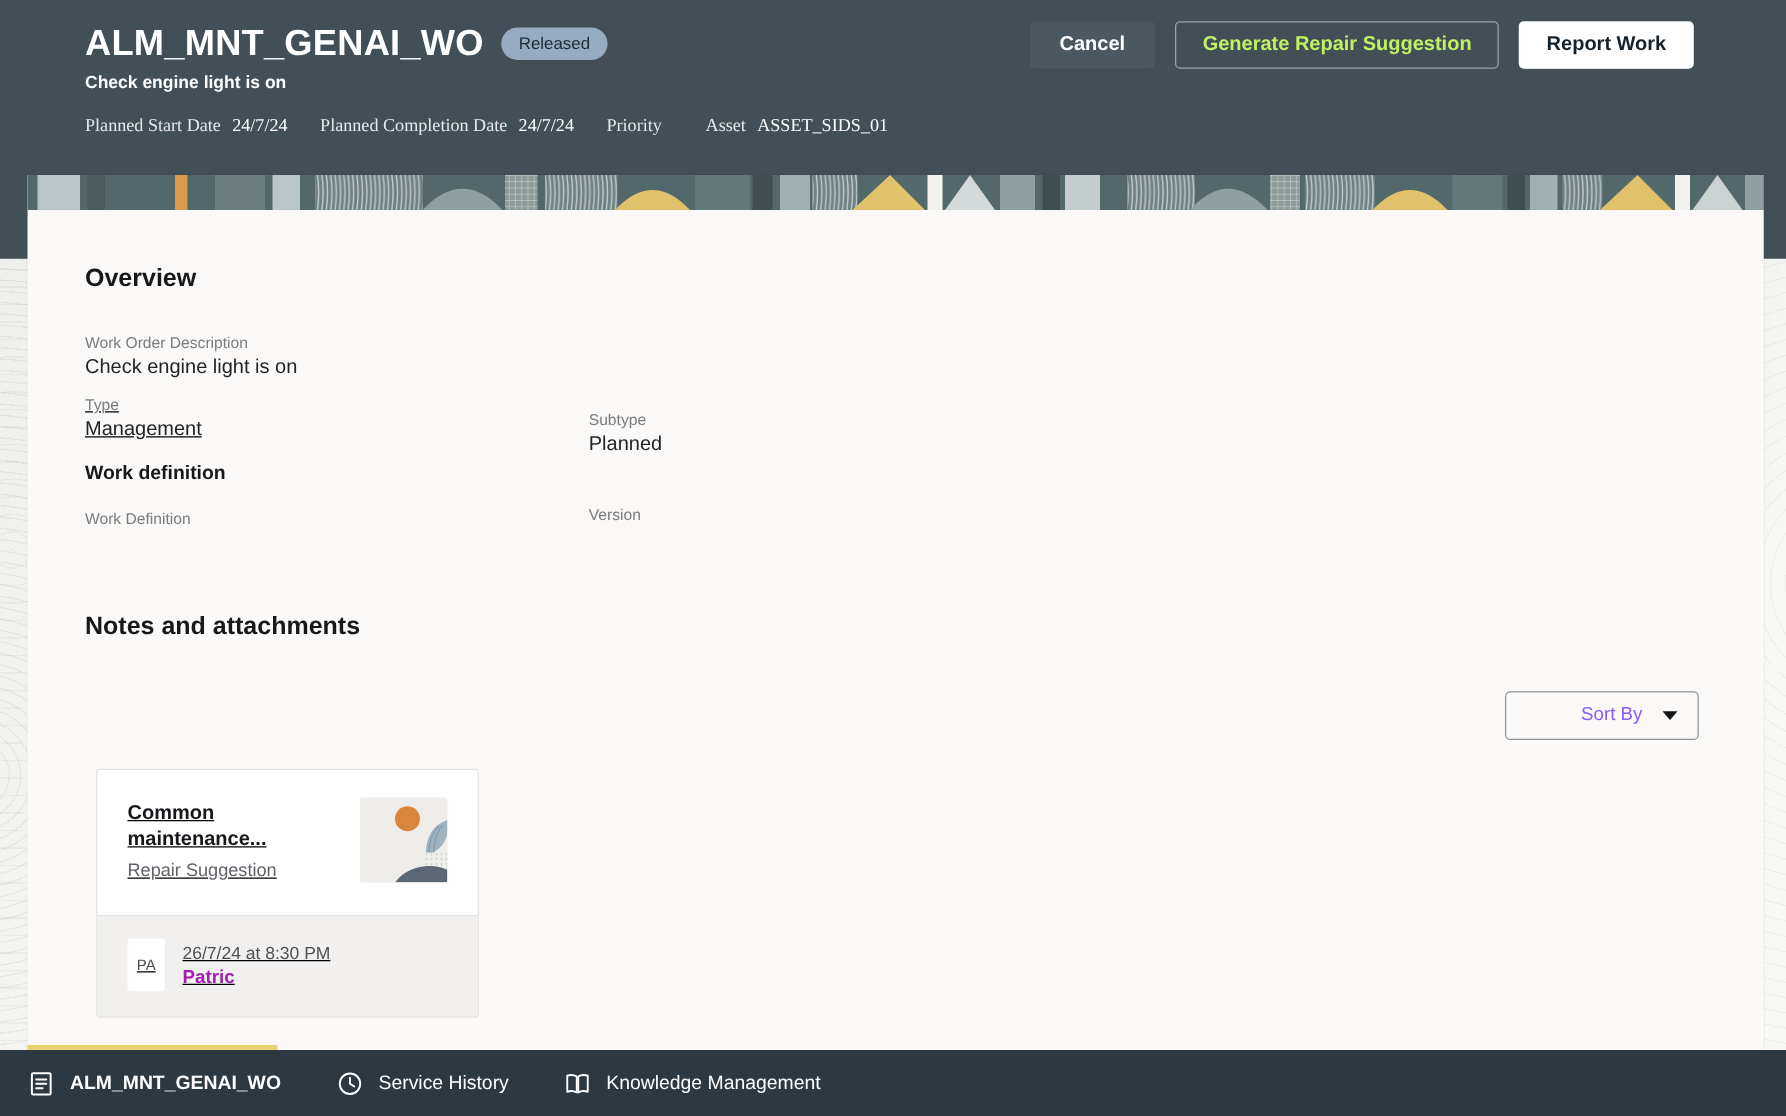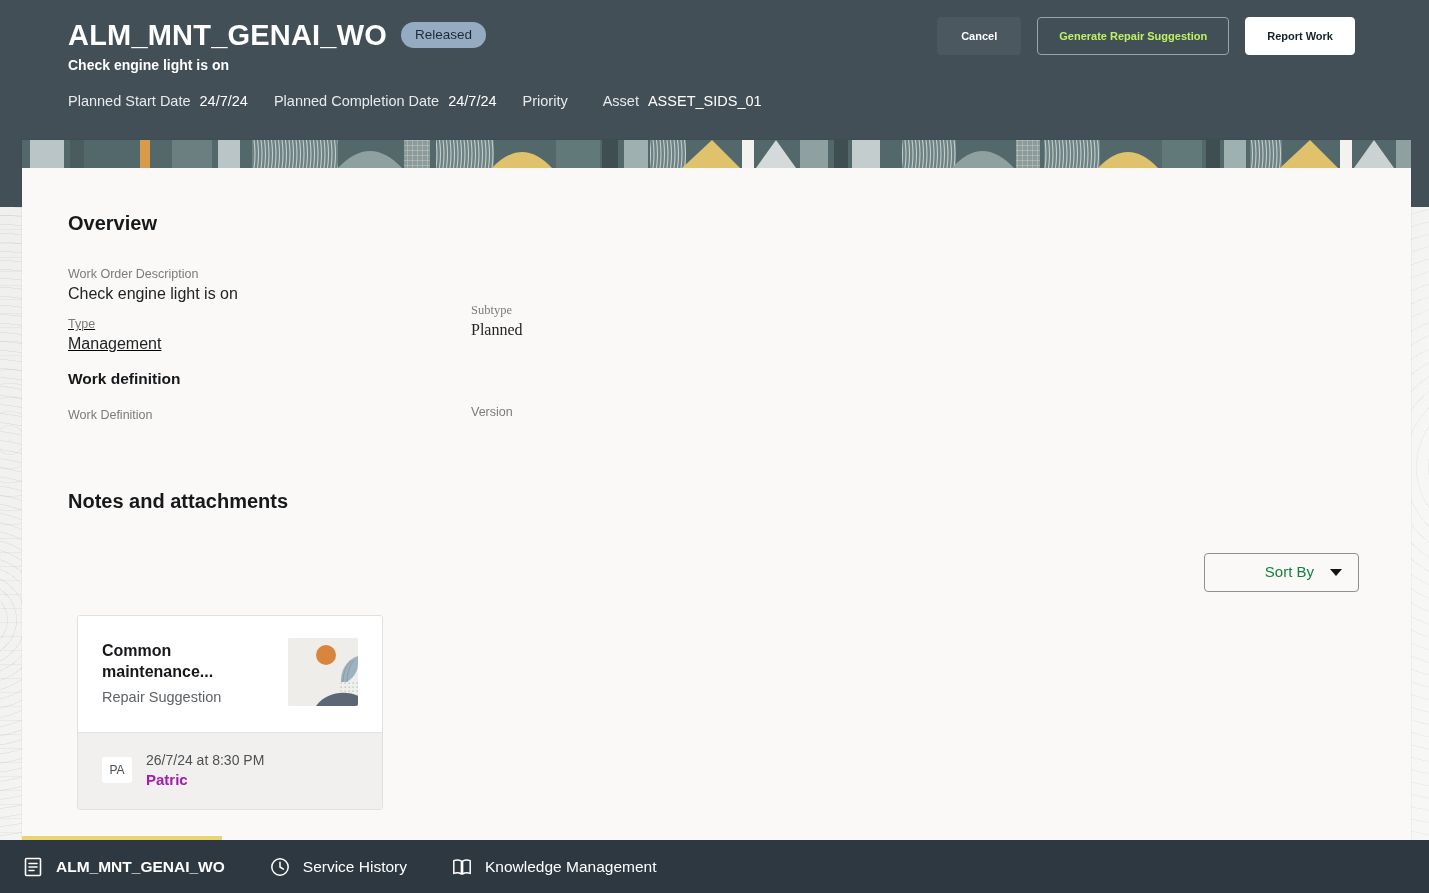--- a/index.html
+++ b/index.html
@@ -93,35 +93,35 @@
 
   .meta-row {
     position: absolute;
     left: 68px; top: 93px;
     display: flex;
     align-items: baseline;
     font-size: 14.5px;
     color: #f2f4f5;
     white-space: nowrap;
   }
-  .meta-group { display: flex; align-items: center; gap: 9px; }
+  .meta-group { display: flex; align-items: center; gap: 9px; font-family: Liberation Serif, serif; }
   .meta-label { color: #e7eaec; }
   .meta-value { color: #ffffff; }
   .meta-sep { display: inline-block; width: 26px; }
 
   .header-actions {
     position: absolute;
     right: 74px; top: 17px;
     display: flex;
     align-items: center;
     gap: 16px;
   }
   .btn {
     font-family: "Liberation Sans", sans-serif;
-    font-size: 11px;
+    font-size: 16px;
     font-weight: bold;
     border-radius: 4px;
     cursor: pointer;
     line-height: 18px;
     white-space: nowrap;
   }
   .btn-ghost {
     background: #4b5860;
     color: #ffffff;
     border: 1px solid transparent;
@@ -192,55 +192,56 @@
     margin-bottom: 1px;
   }
   .field-value {
     font-size: 16px;
     color: #222426;
     line-height: 21px;
   }
 
   #f-desc    { left: 46px; top: 98px; }
   #f-type    { left: 46px; top: 148px; text-decoration: underline; }
-  #f-subtype { left: 449px; top: 134px; font-family: Liberation Serif, serif; }
+  #f-subtype { left: 449px; top: 160px; }
   #f-wd      { left: 46px; top: 239px; }
   #f-version { left: 449px; top: 236px; }
 
   
   .sortby {
     position: absolute;
     right: 52px; top: 385px;
     display: flex;
     align-items: center;
     gap: 16px;
     background: #faf9f8;
     border: 1px solid #8f9093;
     border-radius: 4px;
     padding: 9px 16px 10px 18px;
     cursor: pointer;
   }
-  .sortby-label { font-size: 15px; color: #15803d; line-height: 18px; margin-left: 42px; }
+  .sortby-label { font-size: 15px; color: #8b5cf6; line-height: 18px; margin-left: 42px; }
   .caret {
     width: 0; height: 0;
     border-left: 6px solid transparent;
     border-right: 6px solid transparent;
     border-top: 7px solid #111315;
   }
 
   
   .note-card {
     position: absolute;
     left: 55px; top: 447px;
     width: 306px;
     border: 1px solid #e1e0de;
     border-radius: 3px;
     background: #ffffff;
     overflow: hidden;
     cursor: pointer;
+    text-decoration: underline;
   }
   .note-top {
     display: flex;
     justify-content: space-between;
     align-items: flex-start;
     padding: 22px 24px 26px 24px;
     gap: 10px;
     background: #ffffff;
   }
   .note-texts { padding-top: 2px; }
@@ -268,21 +269,21 @@
 
   .note-footer {
     background: #f1f0ee;
     border-top: 1px solid #e4e3e1;
     display: flex;
     align-items: center;
     gap: 14px;
     padding: 18px 24px 20px 24px;
   }
   .avatar {
-    width: 30px; height: 26px;
+    width: 30px; height: 42px;
     background: #ffffff;
     color: #4b4e52;
     font-size: 12px;
     display: flex;
     align-items: center;
     justify-content: center;
     border-radius: 3px;
     flex: 0 0 auto;
   }
   .note-date { font-size: 14px; color: #4e5154; line-height: 18px; }

